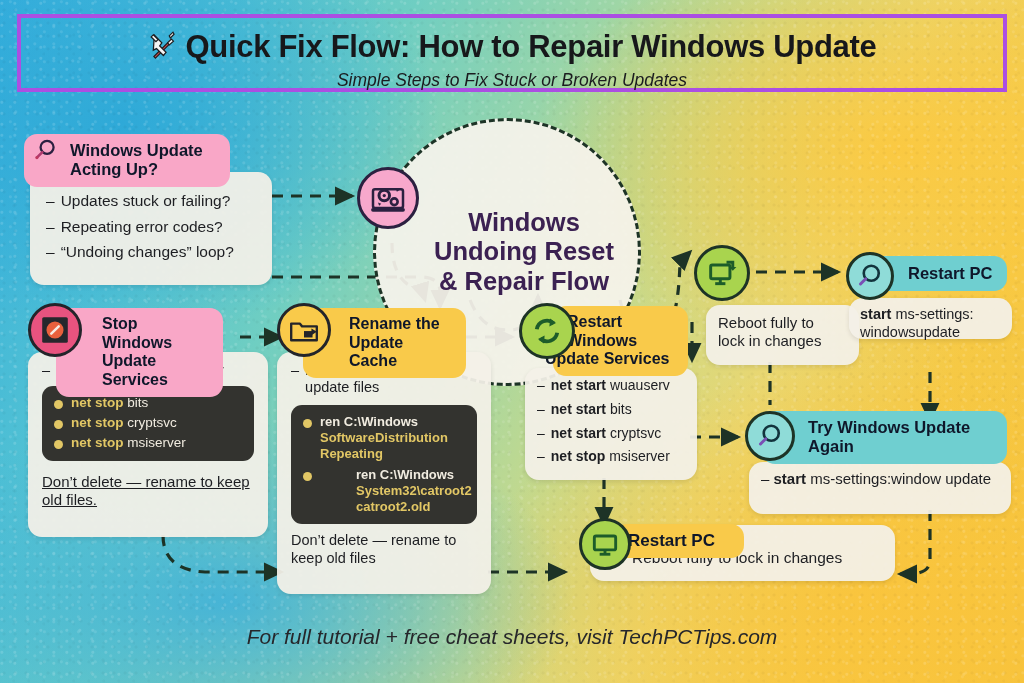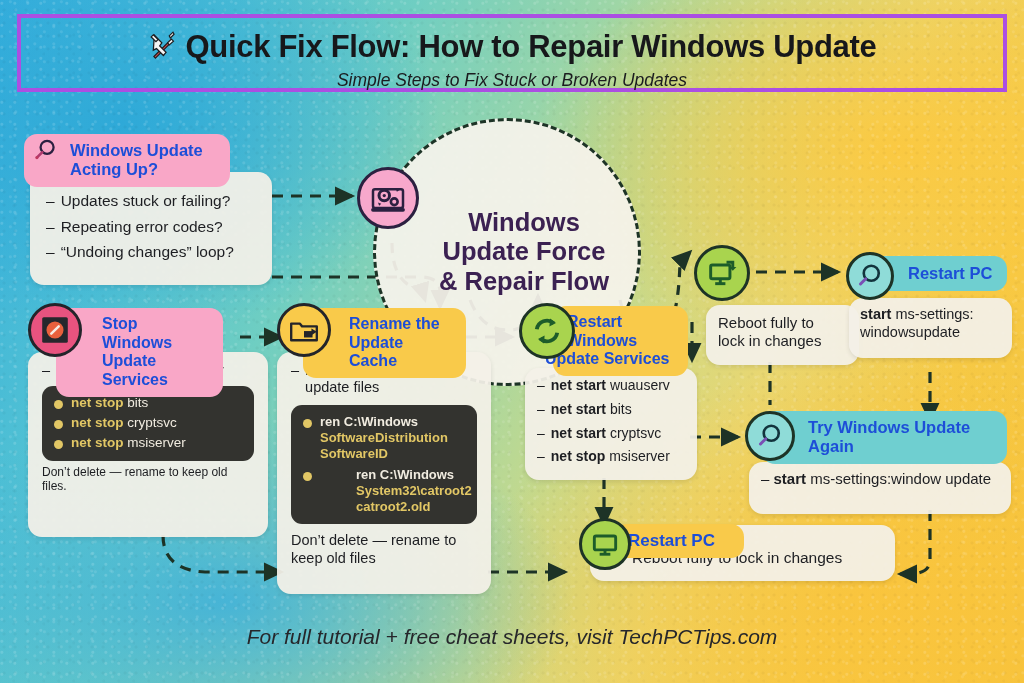--- a/index.html
+++ b/index.html
@@ -60,21 +60,21 @@
   }
   #hubText{
     text-align:center;font-size:25.5px;line-height:1.16;font-weight:bold;color:#3b2152;
     padding-left:34px;
   }
 
   
   .card{position:absolute;}
   .chip{
     position:absolute;border-radius:13px;padding:7px 14px 7px 46px;
-    font-weight:bold;color:#1d4ed8;line-height:1.17;z-index:4;
+    font-weight:bold;color:#0f172a;line-height:1.17;z-index:4;
     box-sizing:border-box;
   }
   .body{
     position:absolute;background:rgba(243,240,232,.94);border-radius:14px;
     color:#1d1e22;z-index:2;box-sizing:border-box;
     box-shadow:0 2px 5px rgba(0,0,0,.10);
   }
   .badge{
     position:absolute;border-radius:50%;z-index:6;
     display:flex;align-items:center;justify-content:center;
@@ -163,21 +163,21 @@
         </svg>
       </span>
       <span id="title">Quick Fix Flow: How to Repair Windows Update</span>
     </div>
     <div id="subtitle">Simple Steps to Fix Stuck or Broken Updates</div>
   </div>
 
   <div id="hub">
     <div id="hubText">
       <div>Windows</div>
-      <div>Update Force</div>
+      <div>Undoing Reset</div>
       <div>&amp; Repair Flow</div>
     </div>
   </div>
   <div class="badge" style="left:357px;top:167px;width:62px;height:62px;background:#f7a8cc;border:3px solid #2b2040;">
     <svg width="40" height="40" viewBox="0 0 32 32">
       <rect x="4" y="9" width="24" height="15" rx="1.6" fill="none" stroke="#2b2040" stroke-width="2"></rect>
       <rect x="2.5" y="24" width="27" height="3" rx="1.4" fill="#2b2040"></rect>
       <circle cx="13" cy="14" r="4.2" fill="none" stroke="#2b2040" stroke-width="2.4"></circle>
       <circle cx="13" cy="14" r="1.3" fill="#2b2040"></circle>
       <circle cx="21" cy="19" r="2.7" fill="none" stroke="#2b2040" stroke-width="2.1"></circle>
@@ -233,21 +233,21 @@
           <li>
               <span class="dot"></span>
               <span><span class="k">net stop</span> <span class="v">cryptsvc</span></span>
             </li>
           <li>
               <span class="dot"></span>
               <span><span class="k">net stop</span> <span class="v">msiserver</span></span>
             </li>
         </ul>
       </div>
-      <div style="margin-top:4px;font-size:12px;line-height:1.2;">Don’t delete — rename to keep old files.</div>
+      <div style="margin-top:12px;font-size:15px;line-height:1.2;text-decoration:underline;">Don’t delete — rename to keep old files.</div>
     </div>
     <div class="chip" style="left:56px;top:308px;width:167px;background:#f9a7c7;font-size:16px;">
       <div>Stop Windows</div>
       <div>Update Services</div>
     </div>
     <div class="badge" style="left:28px;top:303px;width:54px;height:54px;background:#e8537f;border:3px solid #23242a;">
       <svg width="32" height="32" viewBox="0 0 30 30">
         <rect x="3" y="3" width="24" height="24" rx="1.5" fill="#26272c"></rect>
         <circle cx="15" cy="15" r="8" fill="#e8603c"></circle>
         <line x1="11.5" y1="18.5" x2="18.5" y2="11.5" stroke="#f6ece4" stroke-width="2.3" stroke-linecap="round"></line>
@@ -260,21 +260,21 @@
       <ul class="dashlist" style="font-size:14.5px;line-height:1.2;">
         <li>
             <span class="dash">–</span>
             <span>Force a fresh rebuild of update files</span>
           </li>
       </ul>
       <div class="term" style="margin-top:8px;font-size:13px;">
         <ul>
           <li>
               <span class="dot"></span>
-              <span><span class="v kw">ren C:\Windows</span> <span class="k">SoftwareDistribution SoftwareID</span></span>
+              <span><span class="v kw">ren C:\Windows</span> <span class="k">SoftwareDistribution Repeating</span></span>
             </li>
           <li style="margin-top:4px;gap:44px;">
               <span class="dot"></span>
               <span><span class="v kw">ren C:\Windows</span> <span class="k">System32\catroot2 catroot2.old</span></span>
             </li>
         </ul>
       </div>
       <div style="margin-top:8px;font-size:14.5px;line-height:1.2;">Don’t delete — rename to keep old files</div>
     </div>
     <div class="chip" style="left:303px;top:308px;width:163px;background:#f9ca4a;font-size:16px;">
@@ -336,21 +336,21 @@
         <rect x="5" y="8" width="17" height="12" rx="1.5" fill="none" stroke="#1d5c2a" stroke-width="2.6"></rect>
         <line x1="13.5" y1="20" x2="13.5" y2="24" stroke="#1d5c2a" stroke-width="2.6"></line>
         <line x1="9" y1="24.4" x2="18" y2="24.4" stroke="#1d5c2a" stroke-width="2.6"></line>
         <path d="M19 5.5 h5.5 v5" fill="none" stroke="#1d5c2a" stroke-width="2.6"></path>
         <path d="M24.5 13 l-3.2 -3.4 h6.4 z" fill="#1d5c2a"></path>
       </svg>
     </div>
   </div>
 
   <div class="card">
-    <div class="body" style="left:849px;top:298px;width:163px;height:60px;padding:8px 11px;font-size:14.5px;line-height:1.23;">
+    <div class="body" style="left:849px;top:298px;width:163px;height:41px;padding:8px 11px;font-size:14.5px;line-height:1.23;">
       <span class="kw">start</span>
       <span>ms-settings: windowsupdate</span>
     </div>
     <div class="chip" style="left:862px;top:256px;width:145px;background:#6fcfd0;font-size:16.5px;padding-top:8px;padding-bottom:8px;">
       <span>Restart PC</span>
     </div>
     <div class="badge" style="left:846px;top:252px;width:48px;height:48px;background:#8fdcd8;border:3px solid #1d3326;">
       <svg width="30" height="30" viewBox="0 0 24 24">
         <circle cx="13" cy="9.8" r="6" fill="none" stroke="#12343d" stroke-width="2.1"></circle>
         <line x1="8.6" y1="14.2" x2="4.4" y2="18.4" stroke="#7a4fb5" stroke-width="2.4" stroke-linecap="round"></line>

